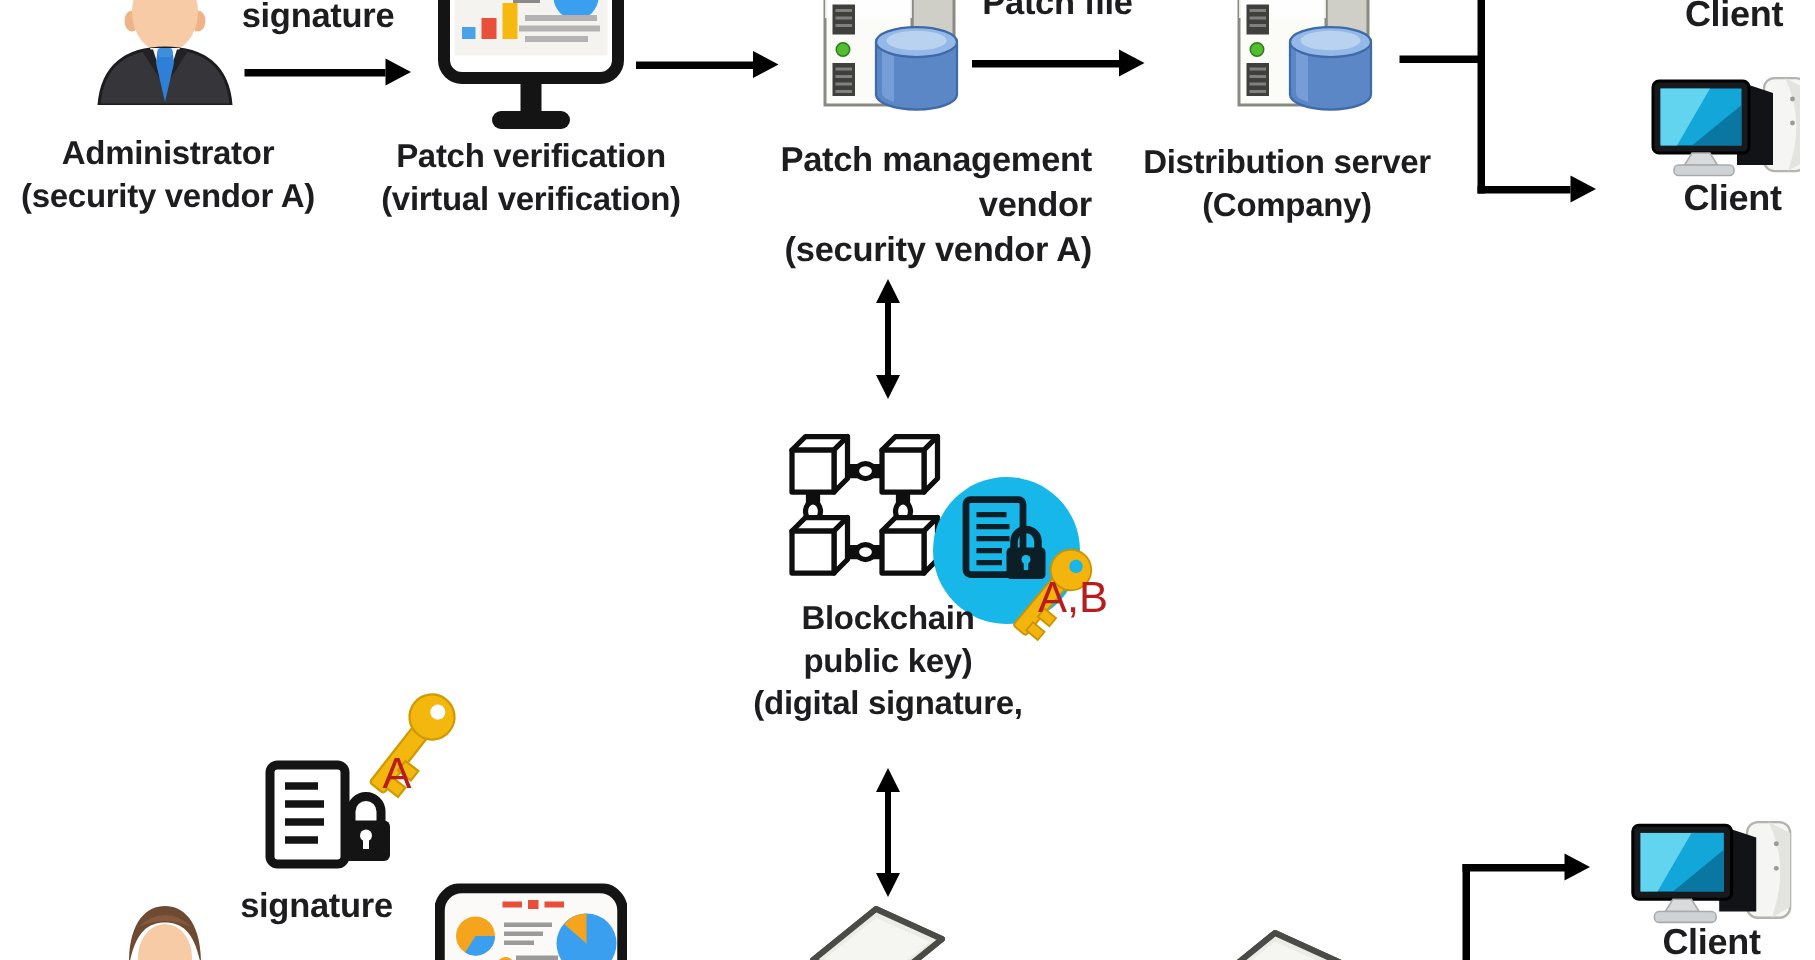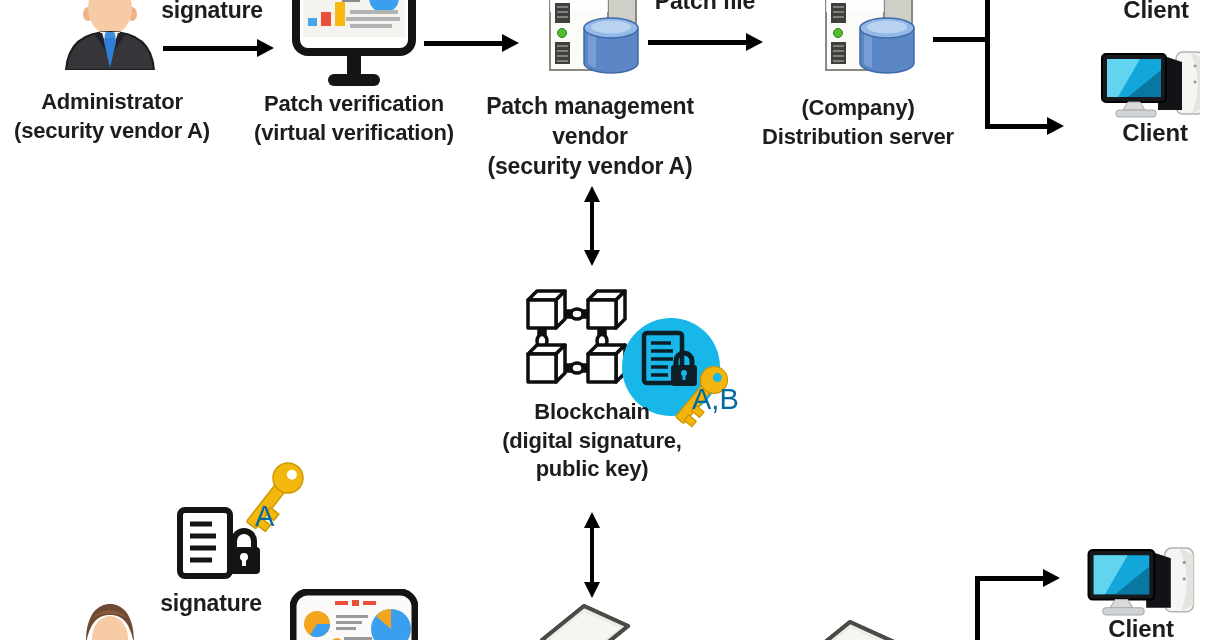--- a/index.html
+++ b/index.html
@@ -1,21 +1,21 @@
 <!DOCTYPE html>
 <html><head>
 <meta charset="utf-8">
 <style>
   html,body{margin:0;padding:0;background:#fff;}
   #canvas{position:relative;width:1200px;height:640px;overflow:hidden;background:#ffffff;
           font-family:"Liberation Sans",sans-serif;}
   .lbl{position:absolute;font-weight:700;color:#1d1d1f;text-align:center;line-height:1.3;
        letter-spacing:-0.2px;white-space:nowrap;}
   .lbl span{display:block;}
-  .keylbl{position:absolute;font-weight:400;color:#0369a1;font-size:29px;}
+  .keylbl{position:absolute;font-weight:400;color:#b91c1c;font-size:29px;}
   .hline,.vline{position:absolute;background:#000;}
   .head-right{position:absolute;width:0;height:0;border-left:17px solid #000;
               border-top:9px solid transparent;border-bottom:9px solid transparent;}
   .dbl{position:absolute;width:16px;}
   .dbl .shaft{position:absolute;left:6px;top:13px;bottom:13px;width:4px;background:#000;}
   .dbl .up{position:absolute;top:0;left:0;width:0;height:0;border-left:8px solid transparent;
            border-right:8px solid transparent;border-bottom:16px solid #000;}
   .dbl .down{position:absolute;bottom:0;left:0;width:0;height:0;border-left:8px solid transparent;
            border-right:8px solid transparent;border-top:16px solid #000;}
   .ic{position:absolute;}
@@ -120,41 +120,41 @@
   </div>
 
   <div class="hline" style="left:424px;top:41px;width:78px;height:5px;"></div>
   <div class="head-right" style="left:502px;top:34px;"></div>
 
   <div class="ic" style="left:534px;top:-24px;width:106px;height:104px;">
     <svg width="106" height="104" viewBox="0 0 106 104">
         <use href="#icon-server"></use>
       </svg>
   </div>
-  <div class="lbl" style="left:452px;top:92px;width:276px;font-size:23px;">
+  <div class="lbl" style="left:452px;top:92px;width:276px;font-size:23px;text-align:right;">
     <span>Patch management</span>
     <span>vendor</span>
     <span>(security vendor A)</span>
   </div>
 
   <div class="lbl" style="left:640px;top:-13px;width:130px;font-size:23px;">
     <span>Patch file</span>
   </div>
 
   <div class="hline" style="left:648px;top:40px;width:98px;height:5px;"></div>
   <div class="head-right" style="left:746px;top:33px;"></div>
 
   <div class="ic" style="left:810px;top:-24px;width:106px;height:104px;">
     <svg width="106" height="104" viewBox="0 0 106 104">
         <use href="#icon-server"></use>
       </svg>
   </div>
   <div class="lbl" style="left:736px;top:94px;width:244px;font-size:22px;">
+    <span>Distribution server</span>
     <span>(Company)</span>
-    <span>Distribution server</span>
   </div>
 
   <div class="hline" style="left:933px;top:37px;width:55px;height:5px;"></div>
   <div class="vline" style="left:985px;top:0px;width:5px;height:129px;"></div>
   <div class="hline" style="left:985px;top:124px;width:62px;height:5px;"></div>
   <div class="head-right" style="left:1047px;top:117px;"></div>
 
   <div class="lbl" style="left:1106px;top:-6px;width:100px;font-size:24px;">
     <span>Client</span>
   </div>
@@ -232,22 +232,22 @@
         <circle cx="196" cy="103" r="13.5"></circle>
         <circle cx="197" cy="99" r="4.5" fill="#17b7e9" stroke="none"></circle>
       </g>
     </svg>
   </div>
   <div class="keylbl" style="left:692px;top:383px;">
     <span>A,B</span>
   </div>
   <div class="lbl" style="left:440px;top:398px;width:304px;font-size:22px;">
     <span>Blockchain</span>
+    <span>public key)</span>
     <span>(digital signature,</span>
-    <span>public key)</span>
   </div>
 
   <div class="dbl" style="left:584px;top:512px;height:86px;">
     <div class="up"></div>
       <div class="shaft"></div>
       <div class="down"></div>
   </div>
 
   <div class="ic" style="left:534px;top:598px;width:100px;height:64px;">
     <svg width="100" height="64" viewBox="0 0 100 64">

